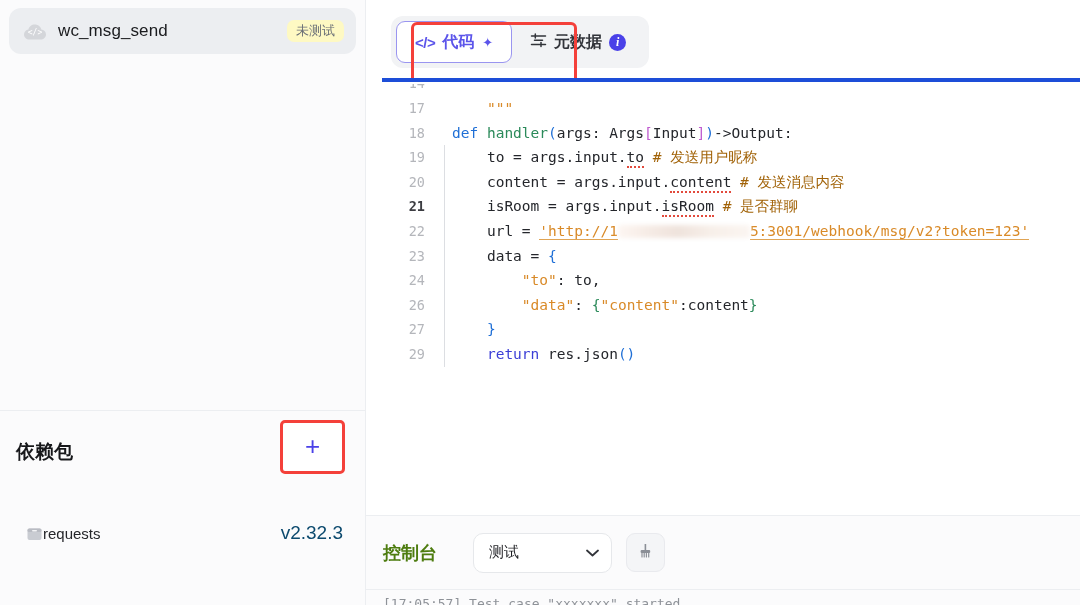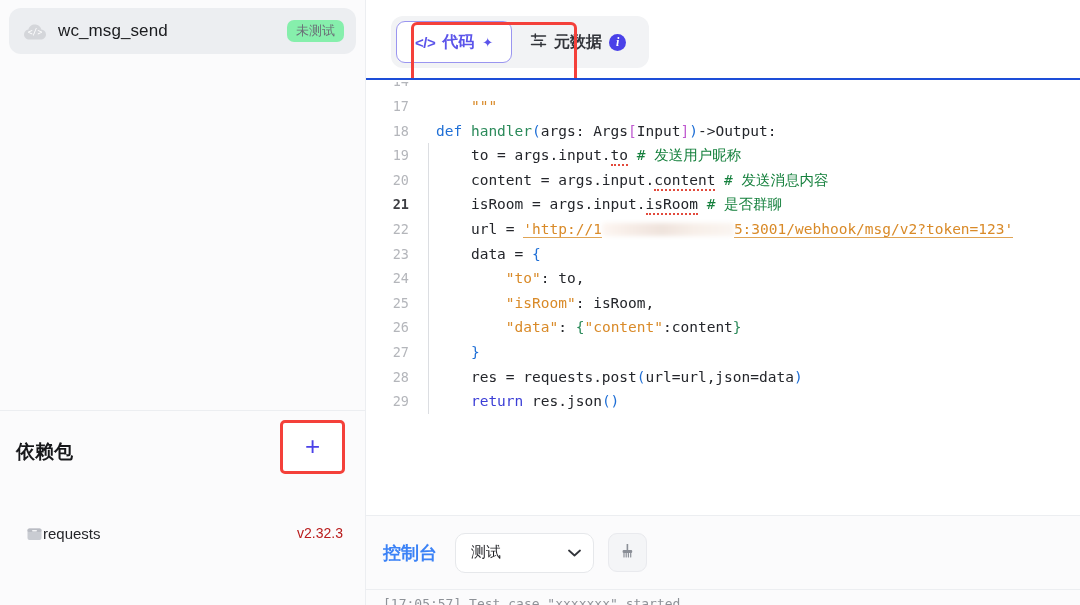--- a/index.html
+++ b/index.html
@@ -30,21 +30,21 @@
   .cloud-icon { width: 24px; height: 19px; position: relative; flex: 0 0 24px; }
   .fn-name {
     margin-left: 11px;
     font-size: 17px;
     font-weight: 400;
     color: #1b1c1f;
     letter-spacing: .1px;
     flex: 1;
   }
   .badge-untested {
-    background: #86efac;
+    background: #fef9c3;
     color: #6b7077;
     font-size: 13px;
     border-radius: 7px;
     padding: 4px 9px 5px 9px;
     line-height: 1;
     font-weight: 400;
   }
 
   #sidebar-divider {
     position: absolute; left: 0; right: 0; top: 410px;
@@ -72,21 +72,21 @@
   }
 
   .dep-row {
     position: absolute; top: 513px; left: 0; right: 0;
     height: 40px;
     display: flex; align-items: center;
     padding: 0 22px 0 26px;
   }
   .pkg-icon { width: 17px; height: 17px; flex: 0 0 17px; }
   .dep-name { font-size: 15px; color: #25262a; flex: 1; }
-  .dep-ver { font-size: 14px; color: #b91c1c; margin-left: 40px; }
+  .dep-ver { font-size: 19px; color: #0c4a6e; margin-left: 40px; }
 
   
   #right { position: relative; width: 714px; height: 605px; background: #fff; }
 
   #tabbar {
     position: absolute; top: 14px; left: 25px;
     height: 56px;
     display: flex; align-items: center;
   }
   .tabgroup {
@@ -116,25 +116,25 @@
   }
   #tab-hl {
     position: absolute; left: 20px; top: 8px;
     width: 166px; height: 66px;
     border: 3px solid #f4403a; border-radius: 6px;
     pointer-events: none;
   }
 
   
   #editor {
-    position: absolute; top: 78px; left: 0; right: 0;
+    position: absolute; top: 78px; left: 16px; right: 0;
     height: 437px;
     background: #ffffff;
     overflow: hidden;
-    border-top: 2px solid #1d4ed8;
+    border-top: 4px solid #1d4ed8;
   }
   .code-area {
     font-family: "DejaVu Sans Mono", "Liberation Mono", monospace;
     font-size: 14.5px;
     line-height: 24.6px;
     padding-top: 2px;
   }
   .cline { display: flex; height: 24.6px; white-space: pre; }
   .ln {
     width: 56px; flex: 0 0 56px;
@@ -151,41 +151,41 @@
   .ctext { flex: 1; color: #24262b; }
 
   .k-def { color: #1f6fd6; }
   .k-ret { color: #3b3ed6; }
   .fn { color: #2b8a5a; }
   .str { color: #d98a28; }
   .doc { color: #d98a28; }
   .brk { color: #1f6fd6; }
   .brk2 { color: #2b8a5a; }
   .brk3 { color: #c05bd0; }
-  .cmt { color: #15803d; }
+  .cmt { color: #a16207; }
   .plain { color: #24262b; }
   .sq { border-bottom: 2px dotted #e24a3c; padding-bottom: 1px; }
   .urlstr { color: #d98a28; border-bottom: 1px solid #e0a454; }
   .redact {
     display: inline-block; width: 132px; height: 13px;
     vertical-align: -2px;
     background: linear-gradient(90deg,#fdf6f2 0%,#f6ece6 22%,#efe3dc 45%,#f7efe9 70%,#fbf5f1 100%);
     border-radius: 2px;
     filter: blur(2px);
   }
   .cline.clip-top { height: 12px; overflow: hidden; align-items: flex-end; }
 
   
   #console {
     position: absolute; left: 0; right: 0; top: 515px; bottom: 0;
     background: #fbfbfc;
     border-top: 1px solid #eceef1;
   }
   .console-bar { height: 73px; display: flex; align-items: center; padding: 0 0 0 17px; }
-  .console-title { font-size: 18px; font-weight: 700; color: #3b82f6; margin-right: 18px; }
+  .console-title { font-size: 18px; font-weight: 700; color: #4d7c0f; margin-right: 36px; }
   .select-box {
     width: 139px; height: 40px;
     background: #ffffff; border: 1px solid #e6e8eb;
     border-radius: 10px;
     display: flex; align-items: center;
     padding: 0 12px 0 15px;
     cursor: pointer;
     gap: 12px;
   }
   .select-val { flex: 1; font-size: 15px; color: #1d1e22; }
@@ -279,24 +279,22 @@
       <div class="code-area" id="code-area">
           <div class="cline clip-top"><span class="ln">14</span><span class="guide"></span><span class="ctext"><span class="plain"></span></span></div>
           <div class="cline"><span class="ln">17</span><span class="guide"></span><span class="ctext"><span class="doc">    """</span></span></div>
           <div class="cline"><span class="ln">18</span><span class="guide"></span><span class="ctext"><span class="k-def">def </span><span class="fn">handler</span><span class="brk">(</span><span class="plain">args: Args</span><span class="brk3">[</span><span class="plain">Input</span><span class="brk3">]</span><span class="brk">)</span><span class="plain">-&gt;Output:</span></span></div>
           <div class="cline"><span class="ln">19</span><span class="guide on"></span><span class="ctext"><span class="plain">    to = args.input.</span><span class="plain sq">to</span><span class="plain"> </span><span class="cmt"># 发送用户昵称</span></span></div>
           <div class="cline"><span class="ln">20</span><span class="guide on"></span><span class="ctext"><span class="plain">    content = args.input.</span><span class="plain sq">content</span><span class="plain"> </span><span class="cmt"># 发送消息内容</span></span></div>
           <div class="cline"><span class="ln cur">21</span><span class="guide on"></span><span class="ctext"><span class="plain">    isRoom = args.input.</span><span class="plain sq">isRoom</span><span class="plain"> </span><span class="cmt"># 是否群聊</span></span></div>
           <div class="cline"><span class="ln">22</span><span class="guide on"></span><span class="ctext"><span class="plain">    url = </span><span class="urlstr">'http://1</span><span class="redact"></span><span class="urlstr">5:3001/webhook/msg/v2?token=123'</span></span></div>
           <div class="cline"><span class="ln">23</span><span class="guide on"></span><span class="ctext"><span class="plain">    data = </span><span class="brk">{</span></span></div>
           <div class="cline"><span class="ln">24</span><span class="guide on"></span><span class="ctext"><span class="plain">        </span><span class="str">"to"</span><span class="plain">: to,</span></span></div>
-          <div class="cline"><span class="ln">25</span><span class="guide on"></span><span class="ctext"><span class="plain">        </span><span class="str">"isRoom"</span><span class="plain">: isRoom,</span></span></div>
           <div class="cline"><span class="ln">26</span><span class="guide on"></span><span class="ctext"><span class="plain">        </span><span class="str">"data"</span><span class="plain">: </span><span class="brk2">{</span><span class="str">"content"</span><span class="plain">:content</span><span class="brk2">}</span></span></div>
           <div class="cline"><span class="ln">27</span><span class="guide on"></span><span class="ctext"><span class="plain">    </span><span class="brk">}</span></span></div>
-          <div class="cline"><span class="ln">28</span><span class="guide on"></span><span class="ctext"><span class="plain">    res = requests.post</span><span class="brk">(</span><span class="plain">url=url,json=data</span><span class="brk">)</span></span></div>
           <div class="cline"><span class="ln">29</span><span class="guide on"></span><span class="ctext"><span class="plain">    </span><span class="k-ret">return </span><span class="plain">res.json</span><span class="brk">(</span><span class="brk">)</span></span></div>
         </div>
     </div>
 
     <div id="console">
       <div class="console-bar">
         <span class="console-title">控制台</span>
         <div class="select-box">
           <span class="select-val">测试</span>
           <span class="chev">

